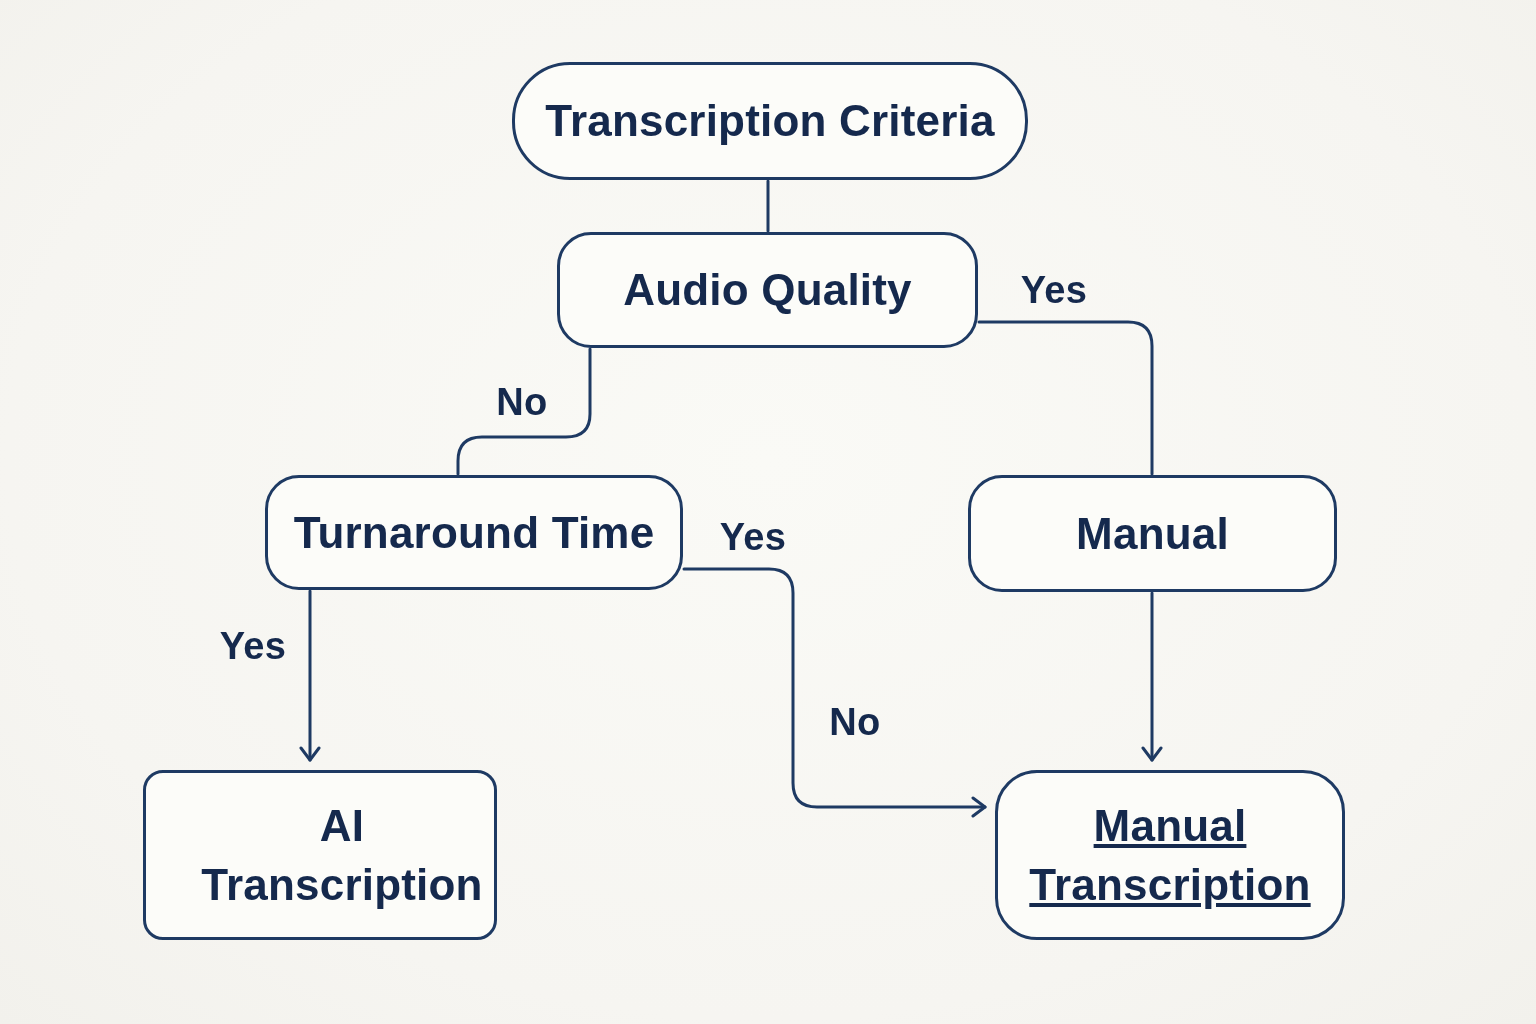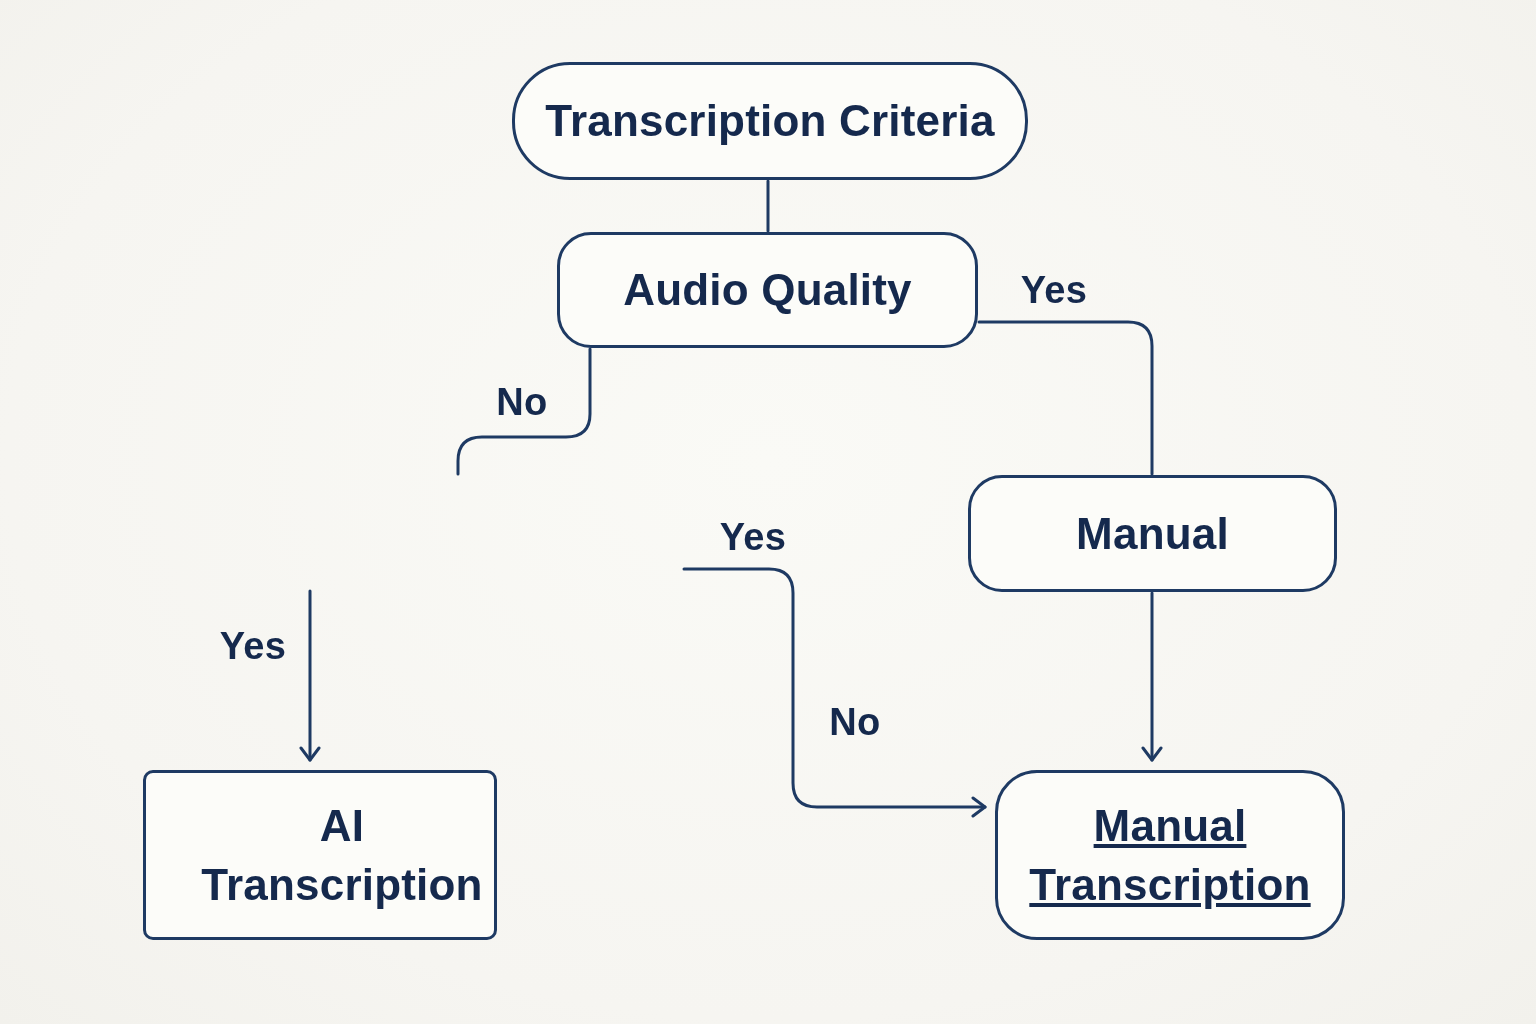--- a/index.html
+++ b/index.html
@@ -65,21 +65,21 @@
   .node--turnaround{
     left:265px;top:475px;width:418px;height:115px;
     border-radius:34px;
   }
   .node--budget{
     left:968px;top:475px;width:369px;height:117px;
     border-radius:34px;
   }
   .node--ai{
     left:143px;top:770px;width:354px;height:170px;
-    border-radius:10px;
+    border-radius:20px;
     padding-left:44px;
   }
   .node--manual{
     left:995px;top:770px;width:350px;height:170px;
     border-radius:42px;
     text-decoration:underline;
   }
   .edge-label{
     position:absolute;
     transform:translate(-50%,-50%);
@@ -115,20 +115,23 @@
   </svg>
 
   <div class="node node--start">
     <span>Transcription Criteria</span>
   </div>
 
   <div class="node node--audio">
     <span>Audio Quality</span>
   </div>
 
+  <div class="node node--turnaround">
+    <span>Turnaround Time</span>
+  </div>
 
   <div class="node node--budget">
     <span>Manual</span>
   </div>
 
   <div class="node node--ai">
     <span>AI</span>
     <span>Transcription</span>
   </div>
 

